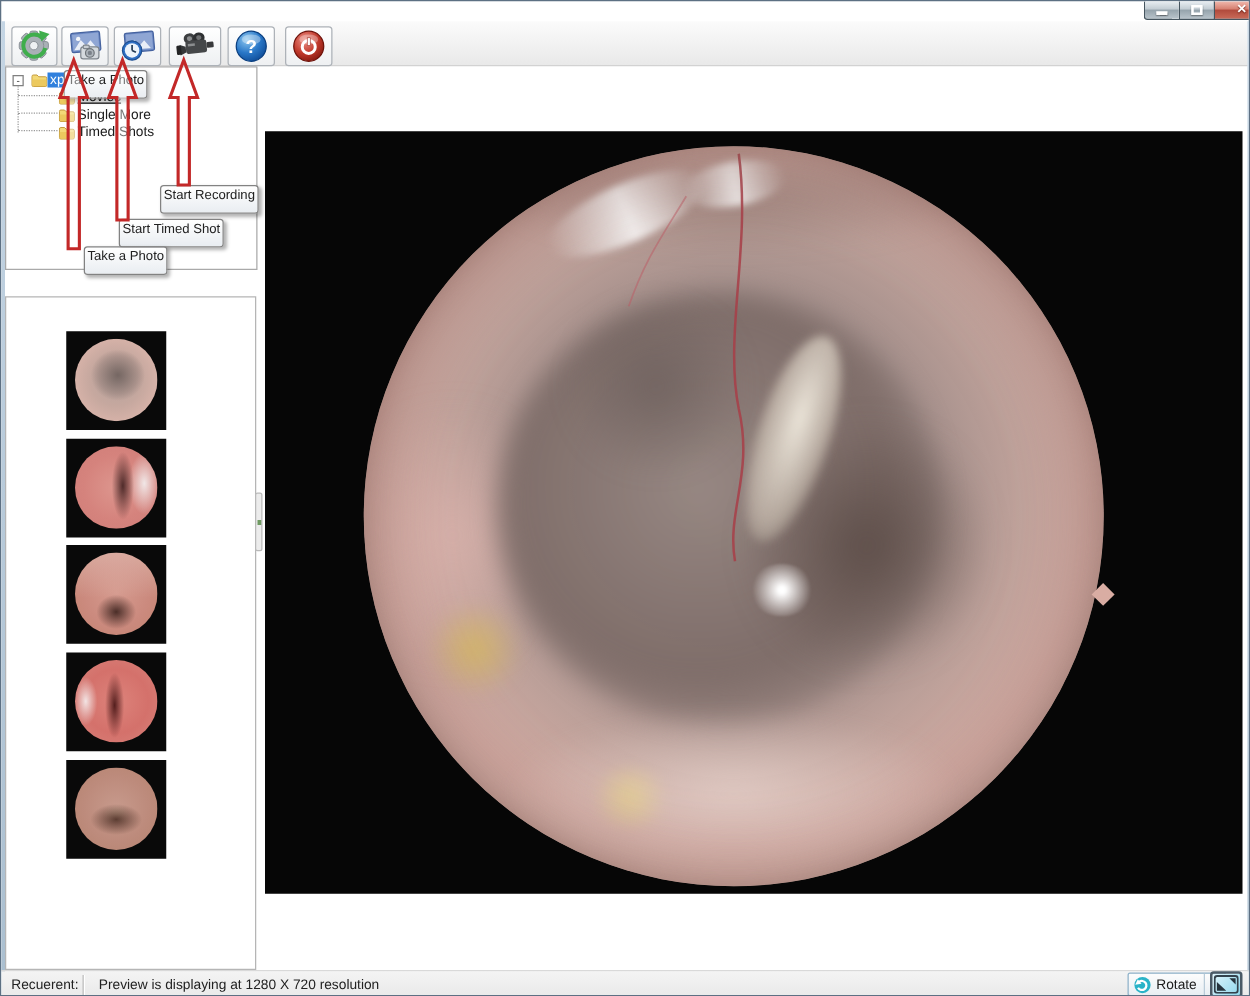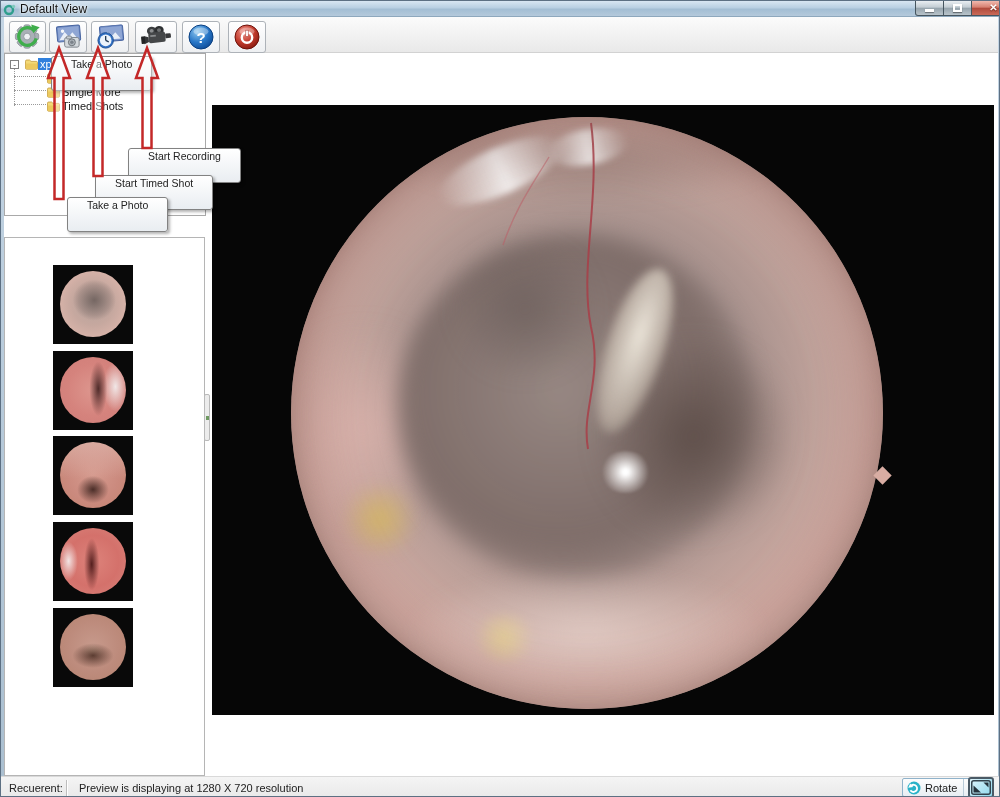--- a/index.html
+++ b/index.html
@@ -88,21 +88,21 @@
       radial-gradient(ellipse 40% 24% at 50% 63%, rgba(80,50,40,0.9), transparent 78%),
       radial-gradient(ellipse 18% 13% at 50% 57%, rgba(208,172,150,0.95), transparent 85%),
       radial-gradient(circle, #c79a8c 0%, #bd8b7c 55%, #b5836f 100%); }
   .splitter {
     position:absolute; left:203px; top:393px; width:6px; height:47px; z-index:4;
     background:#ececec; border:1px solid #b9b9b9; border-radius:2px;
   }
   .splitter-dot { position:absolute; left:1px; top:21px; width:3px; height:4px; background:#6f9a62; }
   
   .tooltip {
-    position:absolute; z-index:20; height:35px; line-height:15px; padding:0 19px;
+    position:absolute; z-index:20; height:23px; line-height:15px; padding:0 2px;
     font-size:10.5px; color:#222; white-space:nowrap;
     background:linear-gradient(180deg,#ffffff,#e9edf1);
     border:1px solid #828282; border-radius:3px;
     box-shadow:2px 2px 3px rgba(0,0,0,0.3);
   }
   
   .preview { position:absolute; left:211px; top:104px; width:782px; height:610px; background:#060606; z-index:2; overflow:hidden; }
   .scope { position:absolute; left:79px; top:12px; width:592px; height:592px; border-radius:50%; overflow:hidden;
     background: radial-gradient(circle at 50% 46%, #a39390 0%, #97837f 20%, #a18d89 35%, #bfa29b 52%, #d4aca4 66%, #debbb2 78%, #d2a79e 90%, #c79b93 100%); }
   .scope::after { content:""; position:absolute; inset:0; border-radius:50%;
@@ -161,29 +161,20 @@
     position:absolute; left:967px; top:776px; width:26px; height:21px; z-index:7;
     border:2px solid #4a5a66; border-radius:3px; background:linear-gradient(135deg,#dff4fb,#8fd8ec);
     display:flex; align-items:center; justify-content:center;
   }
 </style>
 </head>
 <body>
 
 <div class="window">
 
-  <div class="titlebar">
-    <span class="titlebar-icon">
-      <svg width="13" height="13">
-          <circle cx="6" cy="7" r="4" fill="none" stroke="#2f9e8d" stroke-width="2.4"></circle>
-          <circle cx="10.5" cy="3.5" r="1.7" fill="#7fc9bd"></circle>
-        </svg>
-    </span>
-    <span class="title-text">Default View</span>
-  </div>
   <div class="wc wc-min">
       <div class="g-min"></div>
     </div>
   <div class="wc wc-max">
       <div class="g-max"></div>
     </div>
   <div class="wc wc-close">
       <div class="g-close">✕</div>
     </div>
   <div class="frame-l"></div>

